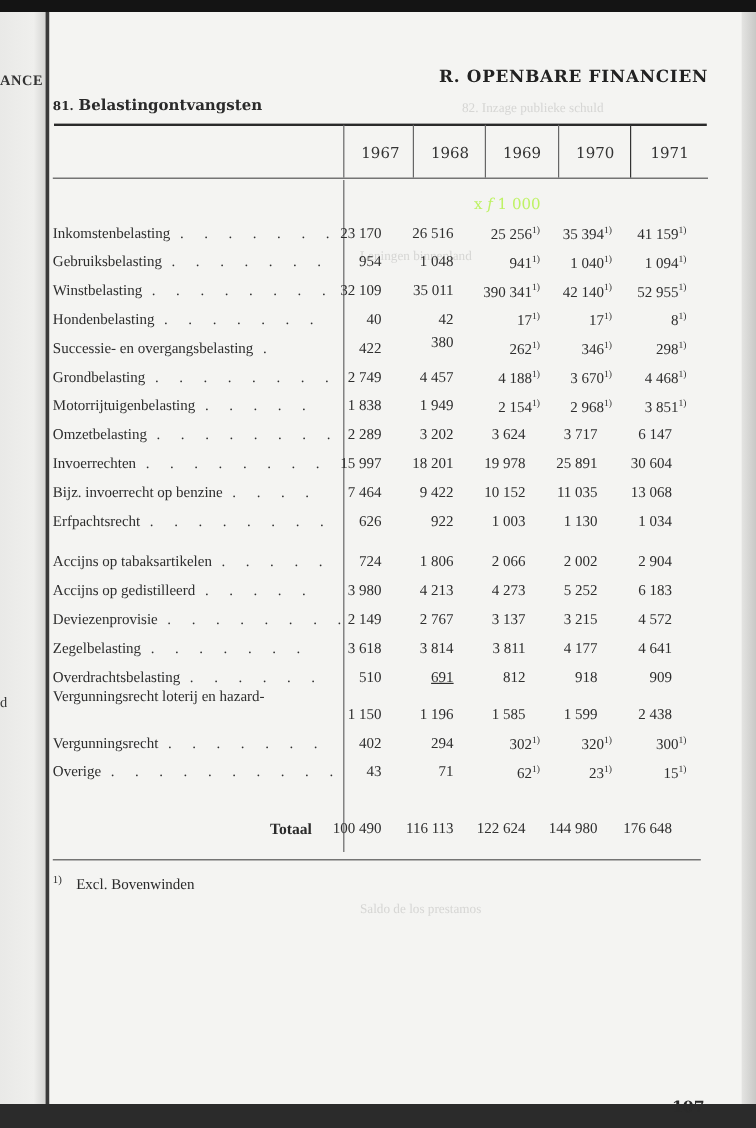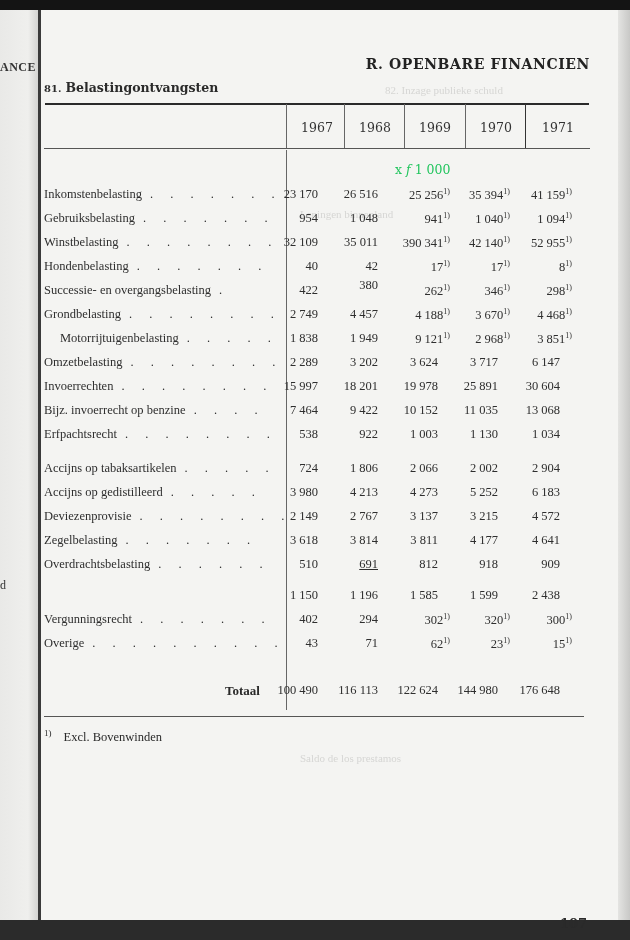--- a/index.html
+++ b/index.html
@@ -36,21 +36,21 @@
   .table-title {
     position: absolute; left: 44px; top: 80px; font-weight: bold; font-size: 12.5px; color: #2a2a2a;
   }
   .table-title .num { font-size: 10px; margin-right: 4px; }
   .rule-thick { position: absolute; left: 45px; top: 103px; width: 544px; height: 2px; background: #2a2a2a; }
   .rule-thin { position: absolute; height: 1px; background: #555; }
   .vline { position: absolute; width: 1px; background: #666; }
   .year {
     position: absolute; top: 120px; width: 62px; text-align: center; font-size: 12.5px; color: #333;
   }
-  .unit { position: absolute; left: 395px; top: 162px; font-size: 12.5px; color: #22c55e; }
+  .unit { position: absolute; left: 395px; top: 162px; font-size: 12.5px; color: #bef264; }
   .unit i { font-style: italic; }
   .row-label {
     position: absolute; left: 44px; font-size: 12.5px; color: #2e2e2e; white-space: nowrap;
     font-family: "Liberation Serif", serif;
   }
   .row-label .cont { display:block; padding-left: 12px; }
   .leaders { letter-spacing: 7px; }
   .cell {
     position: absolute; font-size: 12.5px; color: #2e2e2e; text-align: right; white-space: nowrap;
     font-family: "Liberation Serif", serif;
@@ -136,24 +136,24 @@
     <div class="cell" style="top: 278px; right: 252px;"><span>380</span></div>
     <div class="cell" style="top: 283px; right: 180px;"><span>262</span><sup>1)</sup></div>
     <div class="cell" style="top: 283px; right: 120px;"><span>346</span><sup>1)</sup></div>
     <div class="cell" style="top: 283px; right: 58px;"><span>298</span><sup>1)</sup></div>
     <div class="row-label" style="top: 307px;"><span>Grondbelasting</span><span class="leaders" style="margin-left: 8px;">. . . . . . . .</span></div>
     <div class="cell" style="top: 307px; right: 312px;"><span>2 749</span></div>
     <div class="cell" style="top: 307px; right: 252px;"><span>4 457</span></div>
     <div class="cell" style="top: 307px; right: 180px;"><span>4 188</span><sup>1)</sup></div>
     <div class="cell" style="top: 307px; right: 120px;"><span>3 670</span><sup>1)</sup></div>
     <div class="cell" style="top: 307px; right: 58px;"><span>4 468</span><sup>1)</sup></div>
-    <div class="row-label" style="top: 331px; margin-left: 16px;"><span>Motorrijtuigenbelasting</span><span class="leaders" style="margin-left: 8px;">. . . . .</span></div>
+    <div class="row-label" style="top: 331px;"><span>Motorrijtuigenbelasting</span><span class="leaders" style="margin-left: 8px;">. . . . .</span></div>
     <div class="cell" style="top: 331px; right: 312px;"><span>1 838</span></div>
     <div class="cell" style="top: 331px; right: 252px;"><span>1 949</span></div>
-    <div class="cell" style="top: 331px; right: 180px;"><span>9 121</span><sup>1)</sup></div>
+    <div class="cell" style="top: 331px; right: 180px;"><span>2 154</span><sup>1)</sup></div>
     <div class="cell" style="top: 331px; right: 120px;"><span>2 968</span><sup>1)</sup></div>
     <div class="cell" style="top: 331px; right: 58px;"><span>3 851</span><sup>1)</sup></div>
     <div class="row-label" style="top: 355px;"><span>Omzetbelasting</span><span class="leaders" style="margin-left: 8px;">. . . . . . . .</span></div>
     <div class="cell" style="top: 355px; right: 312px;"><span>2 289</span></div>
     <div class="cell" style="top: 355px; right: 252px;"><span>3 202</span></div>
     <div class="cell" style="top: 355px; right: 192px;"><span>3 624</span></div>
     <div class="cell" style="top: 355px; right: 132px;"><span>3 717</span></div>
     <div class="cell" style="top: 355px; right: 70px;"><span>6 147</span></div>
     <div class="row-label" style="top: 379px;"><span>Invoerrechten</span><span class="leaders" style="margin-left: 8px;">. . . . . . . .</span></div>
     <div class="cell" style="top: 379px; right: 312px;"><span>15 997</span></div>
@@ -161,21 +161,21 @@
     <div class="cell" style="top: 379px; right: 192px;"><span>19 978</span></div>
     <div class="cell" style="top: 379px; right: 132px;"><span>25 891</span></div>
     <div class="cell" style="top: 379px; right: 70px;"><span>30 604</span></div>
     <div class="row-label" style="top: 403px;"><span>Bijz. invoerrecht op benzine</span><span class="leaders" style="margin-left: 8px;">. . . .</span></div>
     <div class="cell" style="top: 403px; right: 312px;"><span>7 464</span></div>
     <div class="cell" style="top: 403px; right: 252px;"><span>9 422</span></div>
     <div class="cell" style="top: 403px; right: 192px;"><span>10 152</span></div>
     <div class="cell" style="top: 403px; right: 132px;"><span>11 035</span></div>
     <div class="cell" style="top: 403px; right: 70px;"><span>13 068</span></div>
     <div class="row-label" style="top: 427px;"><span>Erfpachtsrecht</span><span class="leaders" style="margin-left: 8px;">. . . . . . . .</span></div>
-    <div class="cell" style="top: 427px; right: 312px;"><span>538</span></div>
+    <div class="cell" style="top: 427px; right: 312px;"><span>626</span></div>
     <div class="cell" style="top: 427px; right: 252px;"><span>922</span></div>
     <div class="cell" style="top: 427px; right: 192px;"><span>1 003</span></div>
     <div class="cell" style="top: 427px; right: 132px;"><span>1 130</span></div>
     <div class="cell" style="top: 427px; right: 70px;"><span>1 034</span></div>
     <div class="row-label" style="top: 461px;"><span>Accijns  op  tabaksartikelen</span><span class="leaders" style="margin-left: 8px;">. . . . .</span></div>
     <div class="cell" style="top: 461px; right: 312px;"><span>724</span></div>
     <div class="cell" style="top: 461px; right: 252px;"><span>1 806</span></div>
     <div class="cell" style="top: 461px; right: 192px;"><span>2 066</span></div>
     <div class="cell" style="top: 461px; right: 132px;"><span>2 002</span></div>
     <div class="cell" style="top: 461px; right: 70px;"><span>2 904</span></div>
@@ -196,21 +196,21 @@
     <div class="cell" style="top: 533px; right: 252px;"><span>3 814</span></div>
     <div class="cell" style="top: 533px; right: 192px;"><span>3 811</span></div>
     <div class="cell" style="top: 533px; right: 132px;"><span>4 177</span></div>
     <div class="cell" style="top: 533px; right: 70px;"><span>4 641</span></div>
     <div class="row-label" style="top: 557px;"><span>Overdrachtsbelasting</span><span class="leaders" style="margin-left: 8px;">. . . . . .</span></div>
     <div class="cell" style="top: 557px; right: 312px;"><span>510</span></div>
     <div class="cell" style="top: 557px; right: 252px; text-decoration: underline;"><span>691</span></div>
     <div class="cell" style="top: 557px; right: 192px;"><span>812</span></div>
     <div class="cell" style="top: 557px; right: 132px;"><span>918</span></div>
     <div class="cell" style="top: 557px; right: 70px;"><span>909</span></div>
-    <div class="row-label" style="top: 573px;"></div>
+    <div class="row-label" style="top: 573px;"><span>Vergunningsrecht  loterij  en  hazard-</span></div>
     <div class="cell" style="top: 588px; right: 312px;"><span>1 150</span></div>
     <div class="cell" style="top: 588px; right: 252px;"><span>1 196</span></div>
     <div class="cell" style="top: 588px; right: 192px;"><span>1 585</span></div>
     <div class="cell" style="top: 588px; right: 132px;"><span>1 599</span></div>
     <div class="cell" style="top: 588px; right: 70px;"><span>2 438</span></div>
     <div class="row-label" style="top: 612px;"><span>Vergunningsrecht</span><span class="leaders" style="margin-left: 8px;">. . . . . . .</span></div>
     <div class="cell" style="top: 612px; right: 312px;"><span>402</span></div>
     <div class="cell" style="top: 612px; right: 252px;"><span>294</span></div>
     <div class="cell" style="top: 612px; right: 180px;"><span>302</span><sup>1)</sup></div>
     <div class="cell" style="top: 612px; right: 120px;"><span>320</span><sup>1)</sup></div>

